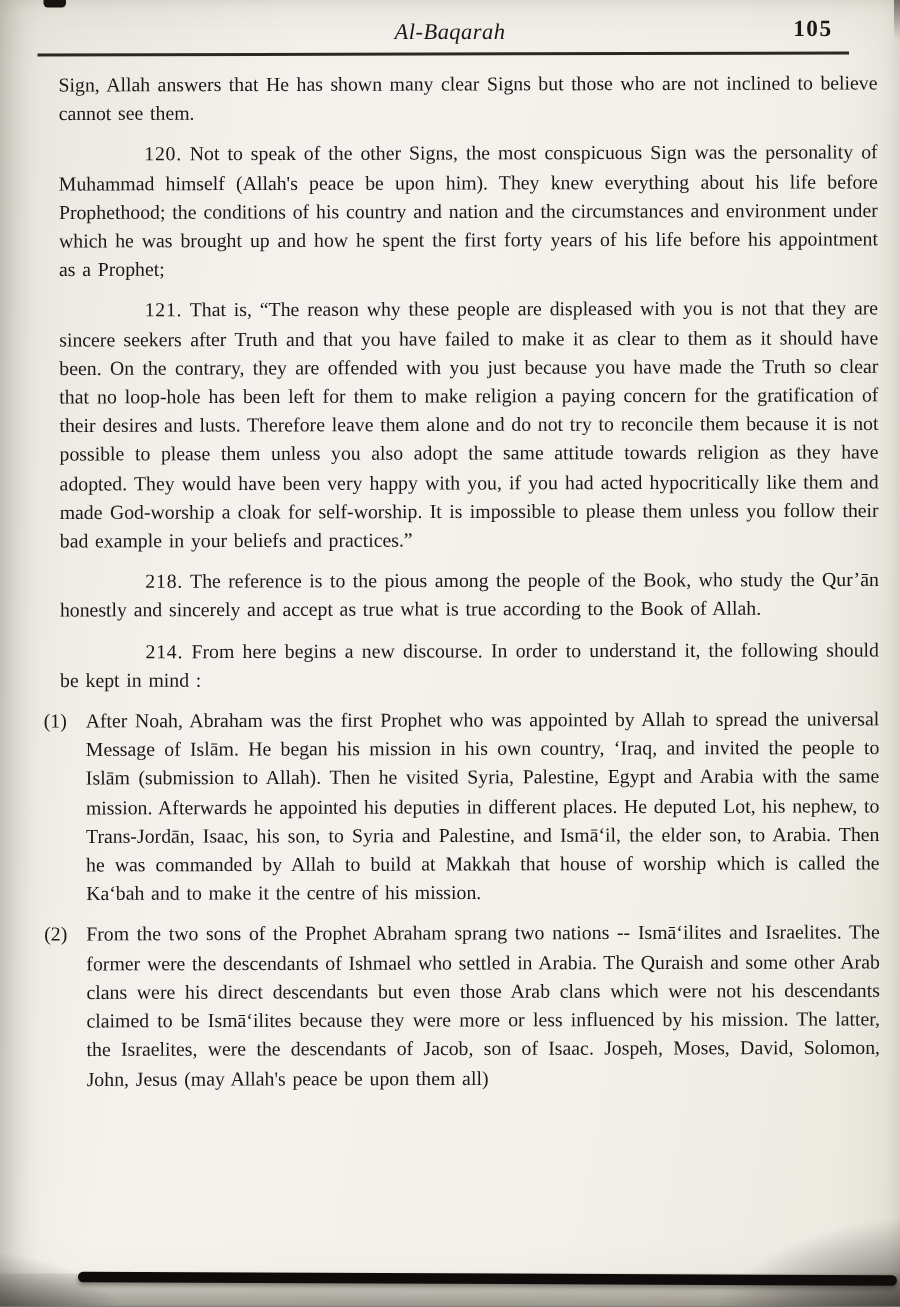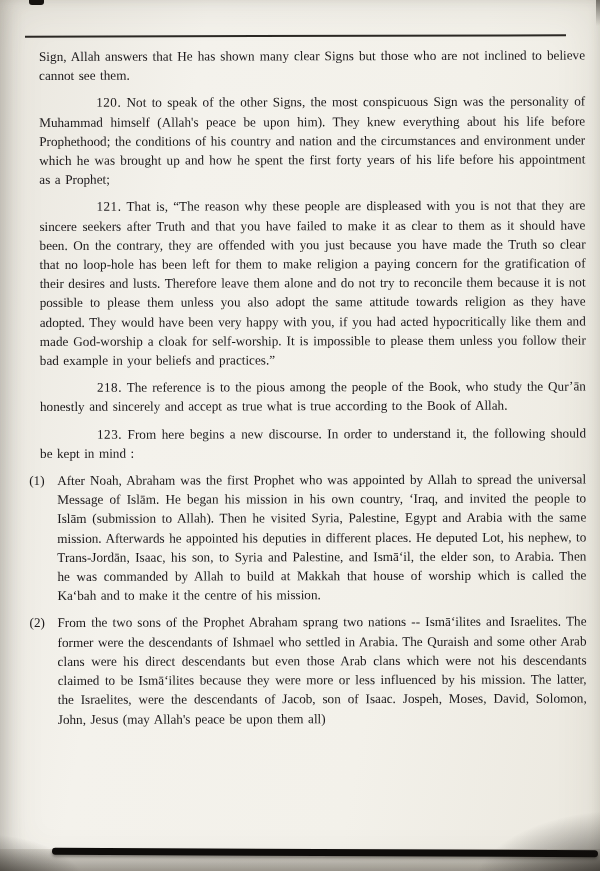--- a/index.html
+++ b/index.html
@@ -74,33 +74,37 @@
   }
 </style>
 </head>
 <body>
 
 <div class="page">
 
   <div class="top-tick"></div>
   <div class="top-right-sliver"></div>
 
+  <header class="page-header">
+    <span class="running-title">Al-Baqarah</span>
+    <span class="page-number">105</span>
+  </header>
   <div class="header-rule"></div>
 
   <main class="text-block">
 
     <p class="para">Sign, Allah answers that He has shown many clear Signs but those who are not inclined to believe cannot see them.</p>
 
     <p class="para indented"><span class="pnum">120.</span> <span>Not to speak of the other Signs, the most conspicuous Sign was the personality of Muhammad himself (Allah's peace be upon him). They knew everything about his life before Prophethood; the conditions of his country and nation and the circumstances and environment under which he was brought up and how he spent the first forty years of his life before his appointment as a Prophet;</span></p>
 
     <p class="para indented"><span class="pnum">121.</span> <span>That is, “The reason why these people are displeased with you is not that they are sincere seekers after Truth and that you have failed to make it as clear to them as it should have been. On the contrary, they are offended with you just because you have made the Truth so clear that no loop-hole has been left for them to make religion a paying concern for the gratification of their desires and lusts. Therefore leave them alone and do not try to reconcile them because it is not possible to please them unless you also adopt the same attitude towards religion as they have adopted. They would have been very happy with you, if you had acted hypocritically like them and made God-worship a cloak for self-worship. It is impossible to please them unless you follow their bad example in your beliefs and practices.”</span></p>
 
     <p class="para indented"><span class="pnum">218.</span> <span>The reference is to the pious among the people of the Book, who study the Qur’ān honestly and sincerely and accept as true what is true according to the Book of Allah.</span></p>
 
-    <p class="para indented"><span class="pnum">123.</span> <span>From here begins a new discourse. In order to understand it, the following should be kept in mind :</span></p>
+    <p class="para indented"><span class="pnum">214.</span> <span>From here begins a new discourse. In order to understand it, the following should be kept in mind :</span></p>
 
     <div class="list-item">
       <span class="list-marker">(1)</span>
       <p class="item-text">After Noah, Abraham was the first Prophet who was appointed by Allah to spread the universal Message of Islām. He began his mission in his own country, ‘Iraq, and invited the people to Islām (submission to Allah). Then he visited Syria, Palestine, Egypt and Arabia with the same mission. Afterwards he appointed his deputies in different places. He deputed Lot, his nephew, to Trans-Jordān, Isaac, his son, to Syria and Palestine, and Ismā‘il, the elder son, to Arabia. Then he was commanded by Allah to build at Makkah that house of worship which is called the Ka‘bah and to make it the centre of his mission.</p>
     </div>
 
     <div class="list-item">
       <span class="list-marker">(2)</span>
       <p class="item-text">From the two sons of the Prophet Abraham sprang two nations -- Ismā‘ilites and Israelites. The former were the descendants of Ishmael who settled in Arabia. The Quraish and some other Arab clans were his direct descendants but even those Arab clans which were not his descendants claimed to be Ismā‘ilites because they were more or less influenced by his mission. The latter, the Israelites, were the descendants of Jacob, son of Isaac. Jospeh, Moses, David, Solomon, John, Jesus (may Allah's peace be upon them all)</p>
     </div>

